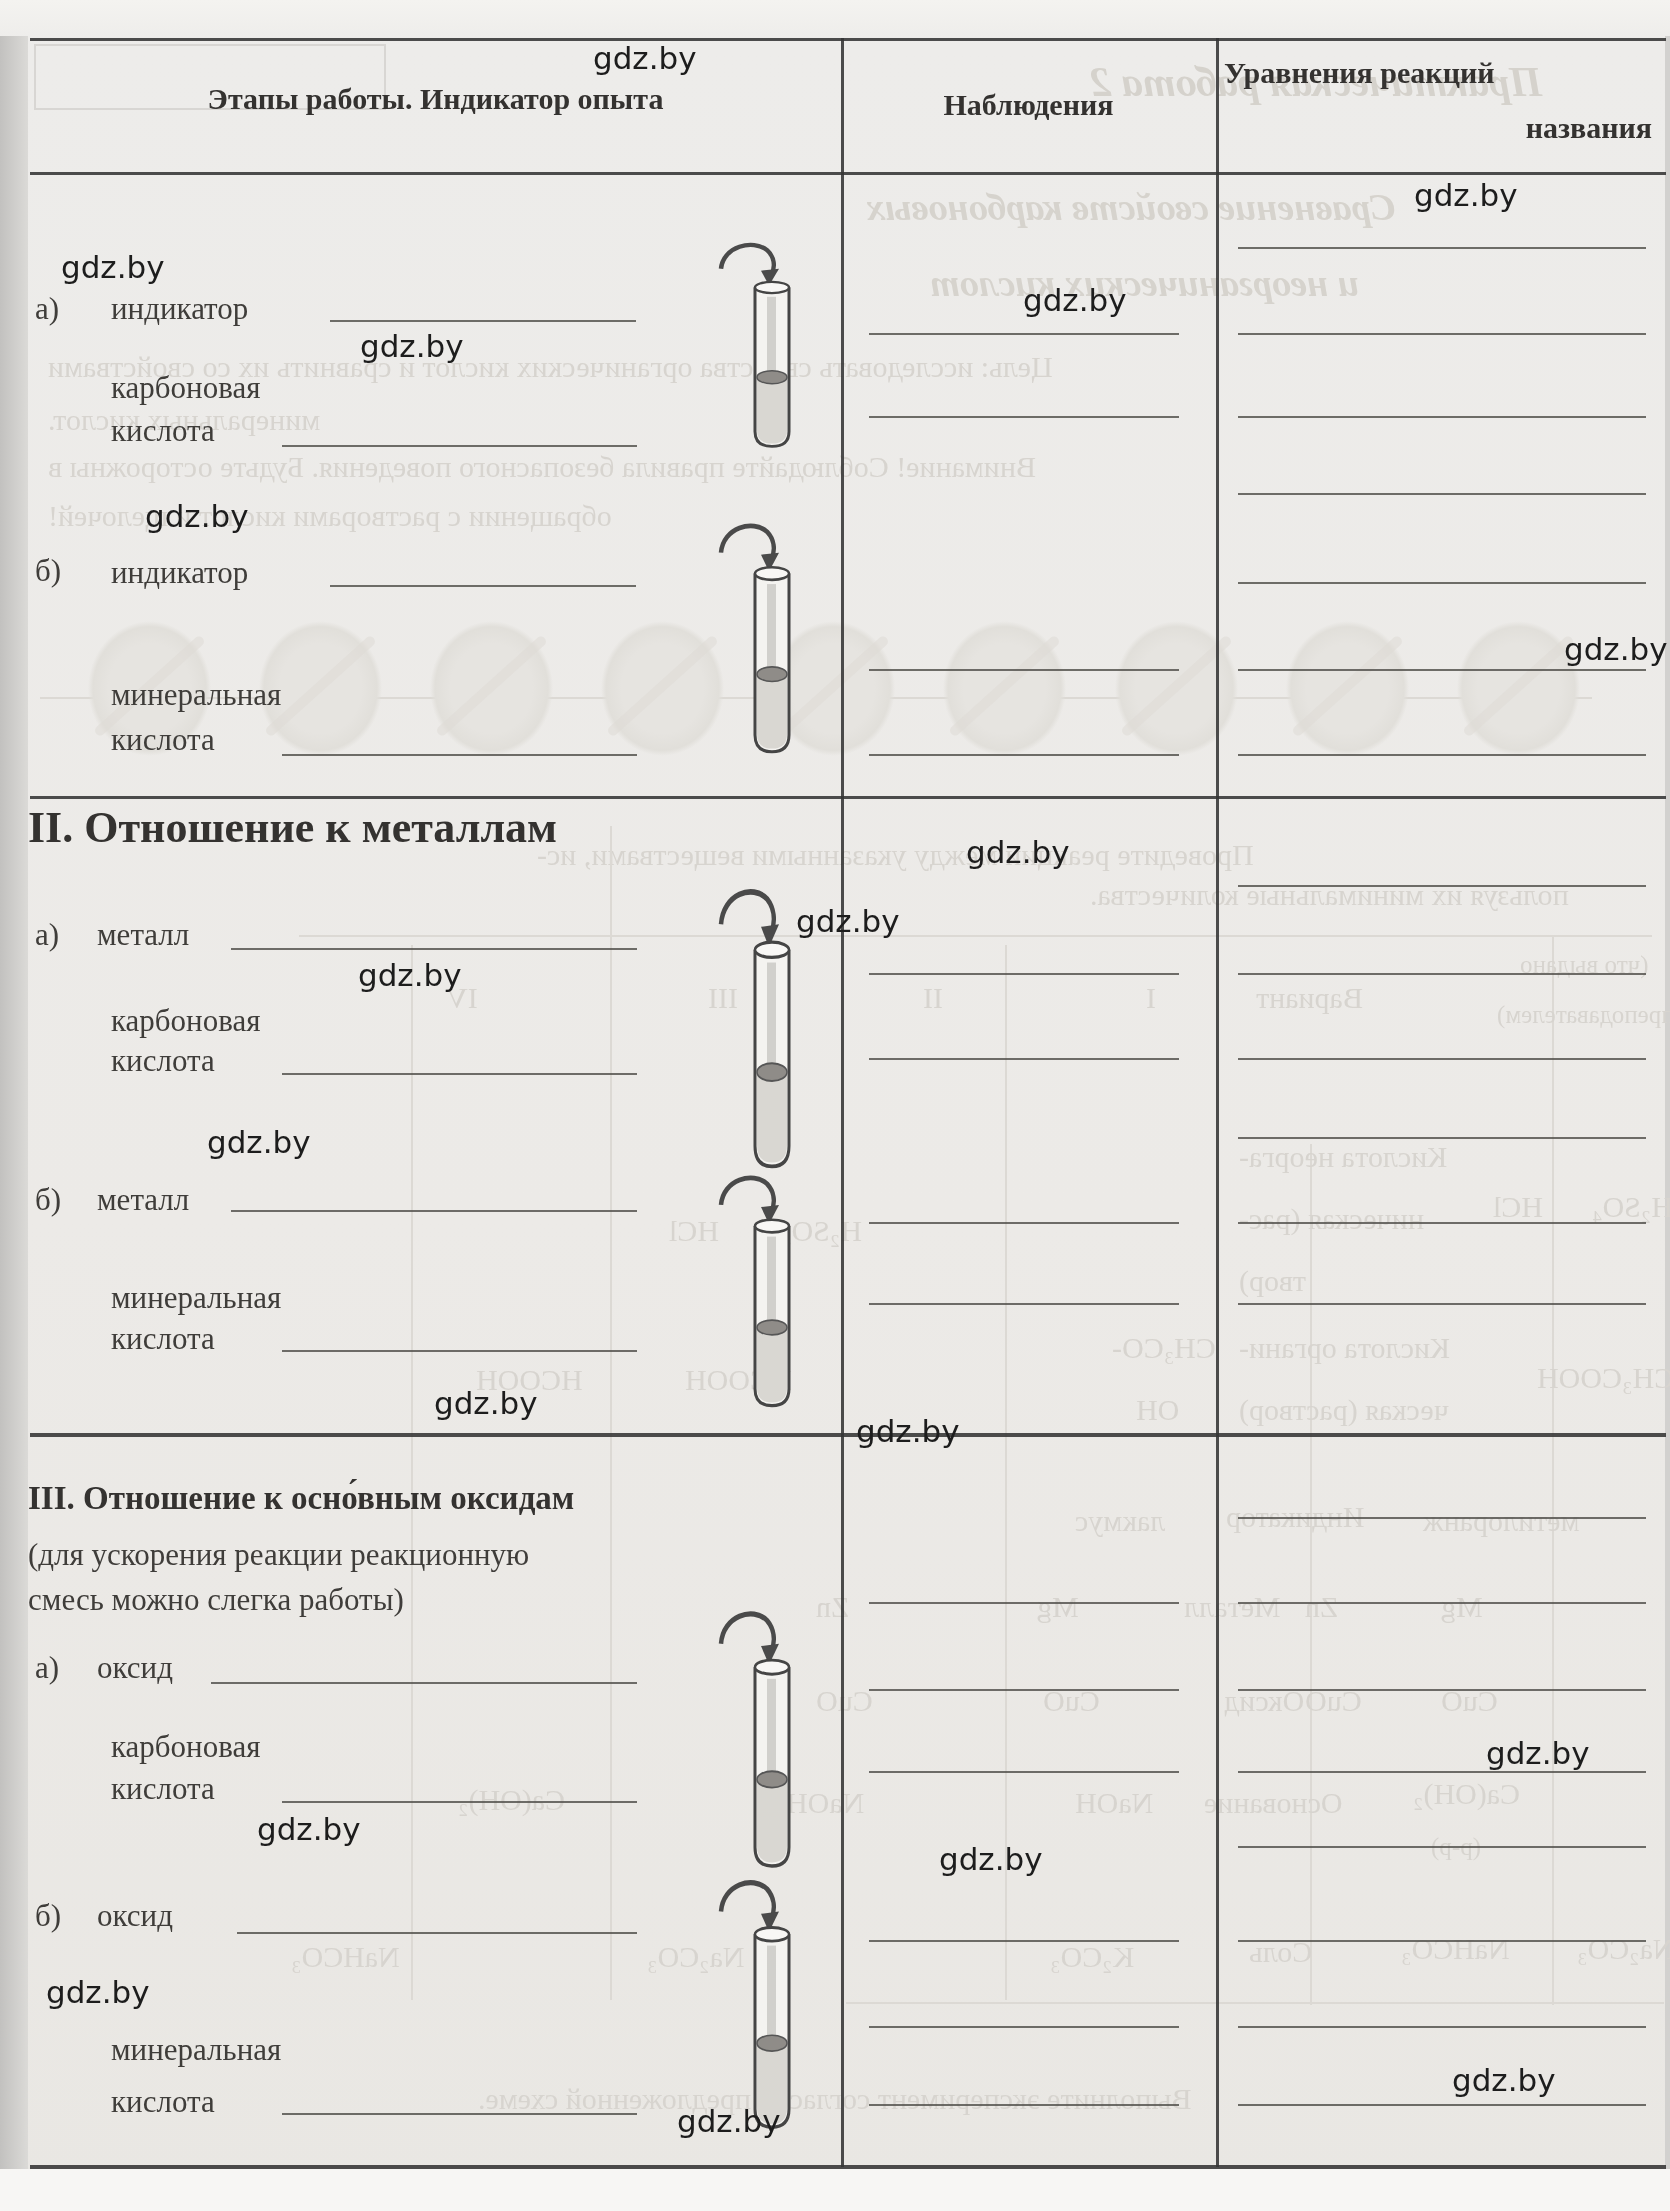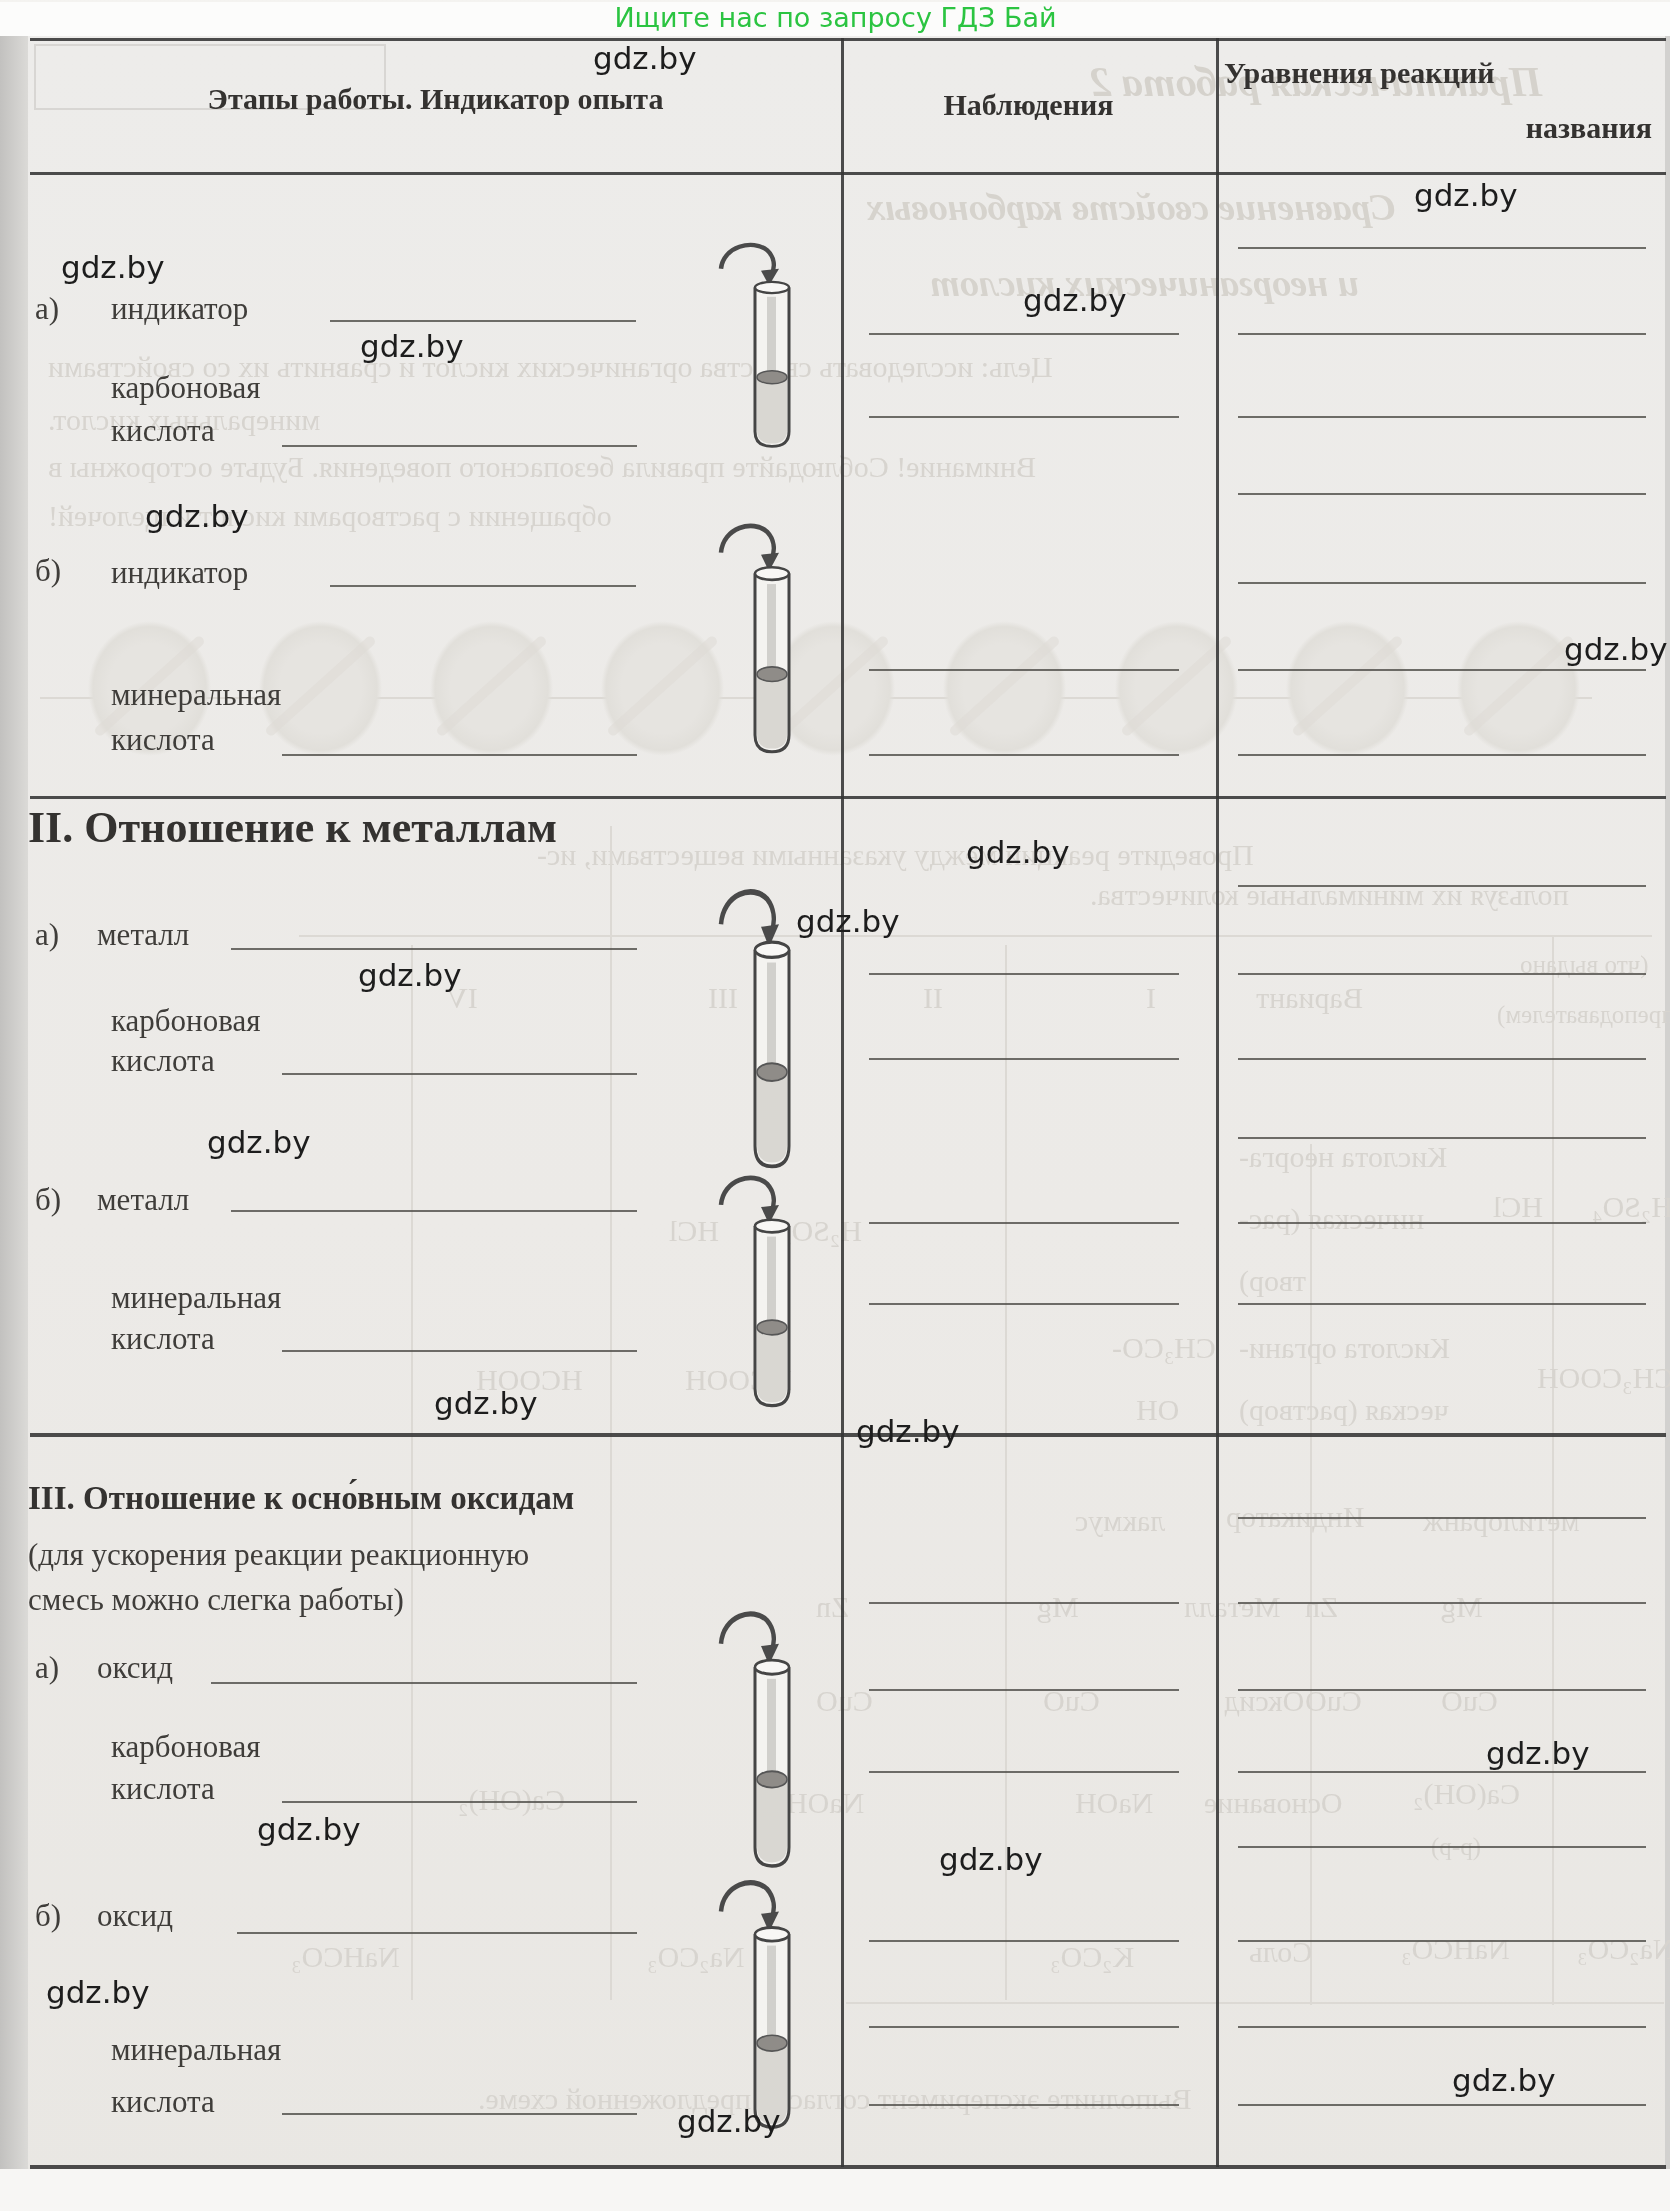--- a/index.html
+++ b/index.html
@@ -37,21 +37,20 @@
       background:radial-gradient(closest-side,#e6e4e0 48%,#e1dfda 66%,rgba(225,223,218,0) 72%);}
   .gc i{position:absolute;left:14px;top:86px;width:143px;height:10px;background:#deDBd6;
         background:#dedbd6;transform:rotate(-42deg);border-radius:5px;opacity:.55;display:block;}
   .tube{position:absolute;}
 </style>
 </head>
 <body>
 
 <div class="page">
 
-  <div class="banner">Ищите нас по запросу ГДЗ Бай</div>
   <div class="gutter-l"></div>
   <div class="gutter-r"></div>
 
   <div>
     <div class="gbox" style="left:34px;top:44px;width:348px;height:62px"></div>
     <span class="gt big" style="left:1090px;top:58px">Практическая работа 2</span>
     <span class="gt med" style="left:866px;top:185px">Сравнение свойств карбоновых</span>
     <span class="gt med" style="left:930px;top:261px">и неорганических кислот</span>
     <span class="gt" style="left:48px;top:350px">Цель: исследовать свойства органических кислот и сравнить их со свойствами</span>
     <span class="gt" style="left:48px;top:403px">минеральных кислот.</span>

